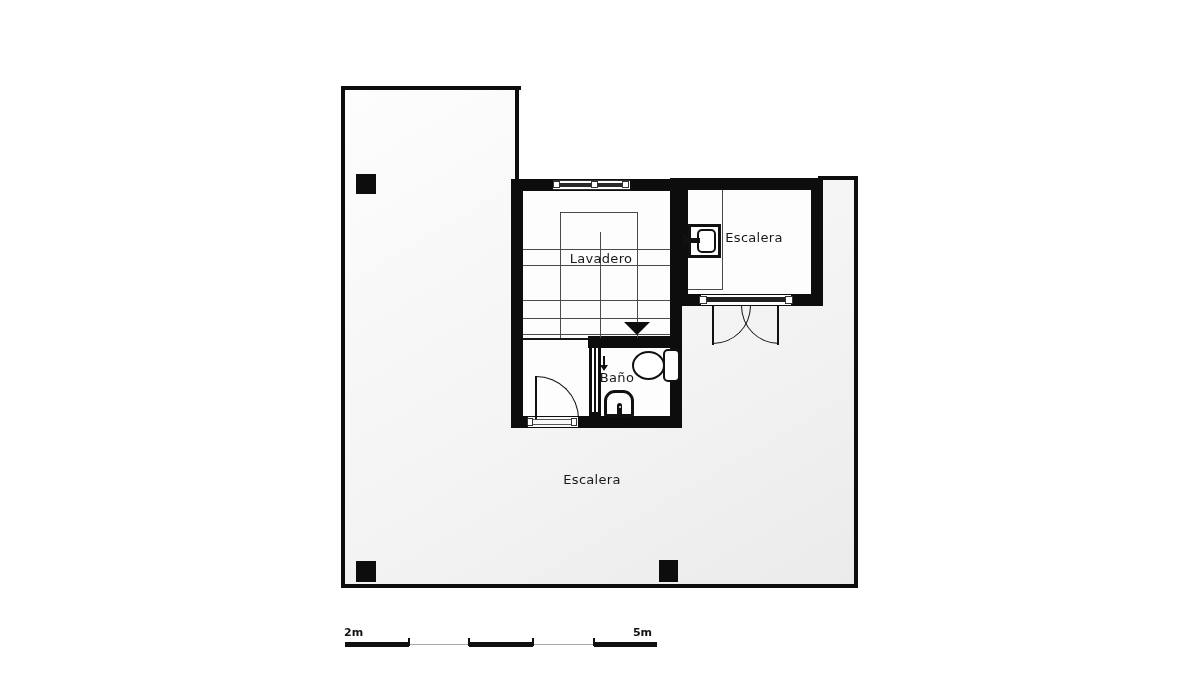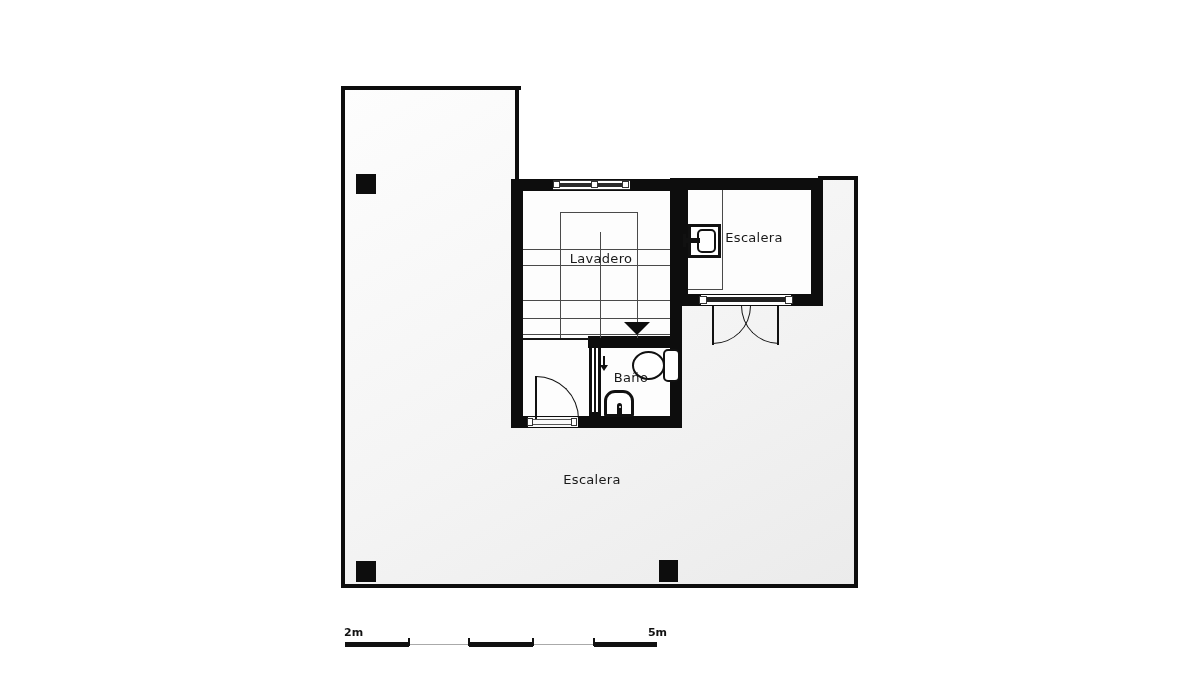--- a/index.html
+++ b/index.html
@@ -103,26 +103,26 @@
   <div class="abs" style="left:777px;top:306px;width:2px;height:39px;background:#111;"></div>
   <div class="arc" style="left:713px;top:306px;width:38px;height:38px;border-right:1.5px solid #111;border-bottom:1.5px solid #111;border-bottom-right-radius:100% 100%;"></div>
   <div class="arc" style="left:741px;top:306px;width:38px;height:38px;border-left:1.5px solid #111;border-bottom:1.5px solid #111;border-bottom-left-radius:100% 100%;"></div>
 
   <div class="abs wall" style="left:356px;top:174px;width:20px;height:20px;"></div>
   <div class="abs wall" style="left:356px;top:561px;width:20px;height:21px;"></div>
   <div class="abs wall" style="left:659px;top:560px;width:19px;height:22px;"></div>
 
   <div class="label" style="left:601px;top:258px;">Lavadero</div>
   <div class="label" style="left:754px;top:237px;">Escalera</div>
-  <div class="label" style="left:631px;top:377px;text-align:center;">Baño</div>
+  <div class="label" style="left:617px;top:377px;text-align:center;">Baño</div>
   <div class="label" style="left:592px;top:479px;">Escalera</div>
 
   <div>
     <div class="scalelabel" style="left:344px;top:626px;">2m</div>
-    <div class="scalelabel" style="left:667px;top:626px;transform:translateX(-100%);">5m</div>
+    <div class="scalelabel" style="left:652px;top:626px;transform:translateX(-100%);">5m</div>
     <div class="abs" style="left:345px;top:644px;width:312px;height:1px;background:#aaa;"></div>
     <div class="abs" style="left:345px;top:642px;width:64px;height:5px;background:#111;"></div>
     <div class="abs" style="left:469px;top:642px;width:64px;height:5px;background:#111;"></div>
     <div class="abs" style="left:594px;top:642px;width:63px;height:5px;background:#111;"></div>
     <div class="abs" style="left:408px;top:638px;width:1.5px;height:8px;background:#111;"></div>
     <div class="abs" style="left:468px;top:638px;width:1.5px;height:8px;background:#111;"></div>
     <div class="abs" style="left:532px;top:638px;width:1.5px;height:8px;background:#111;"></div>
     <div class="abs" style="left:593px;top:638px;width:1.5px;height:8px;background:#111;"></div>
   </div>
 

